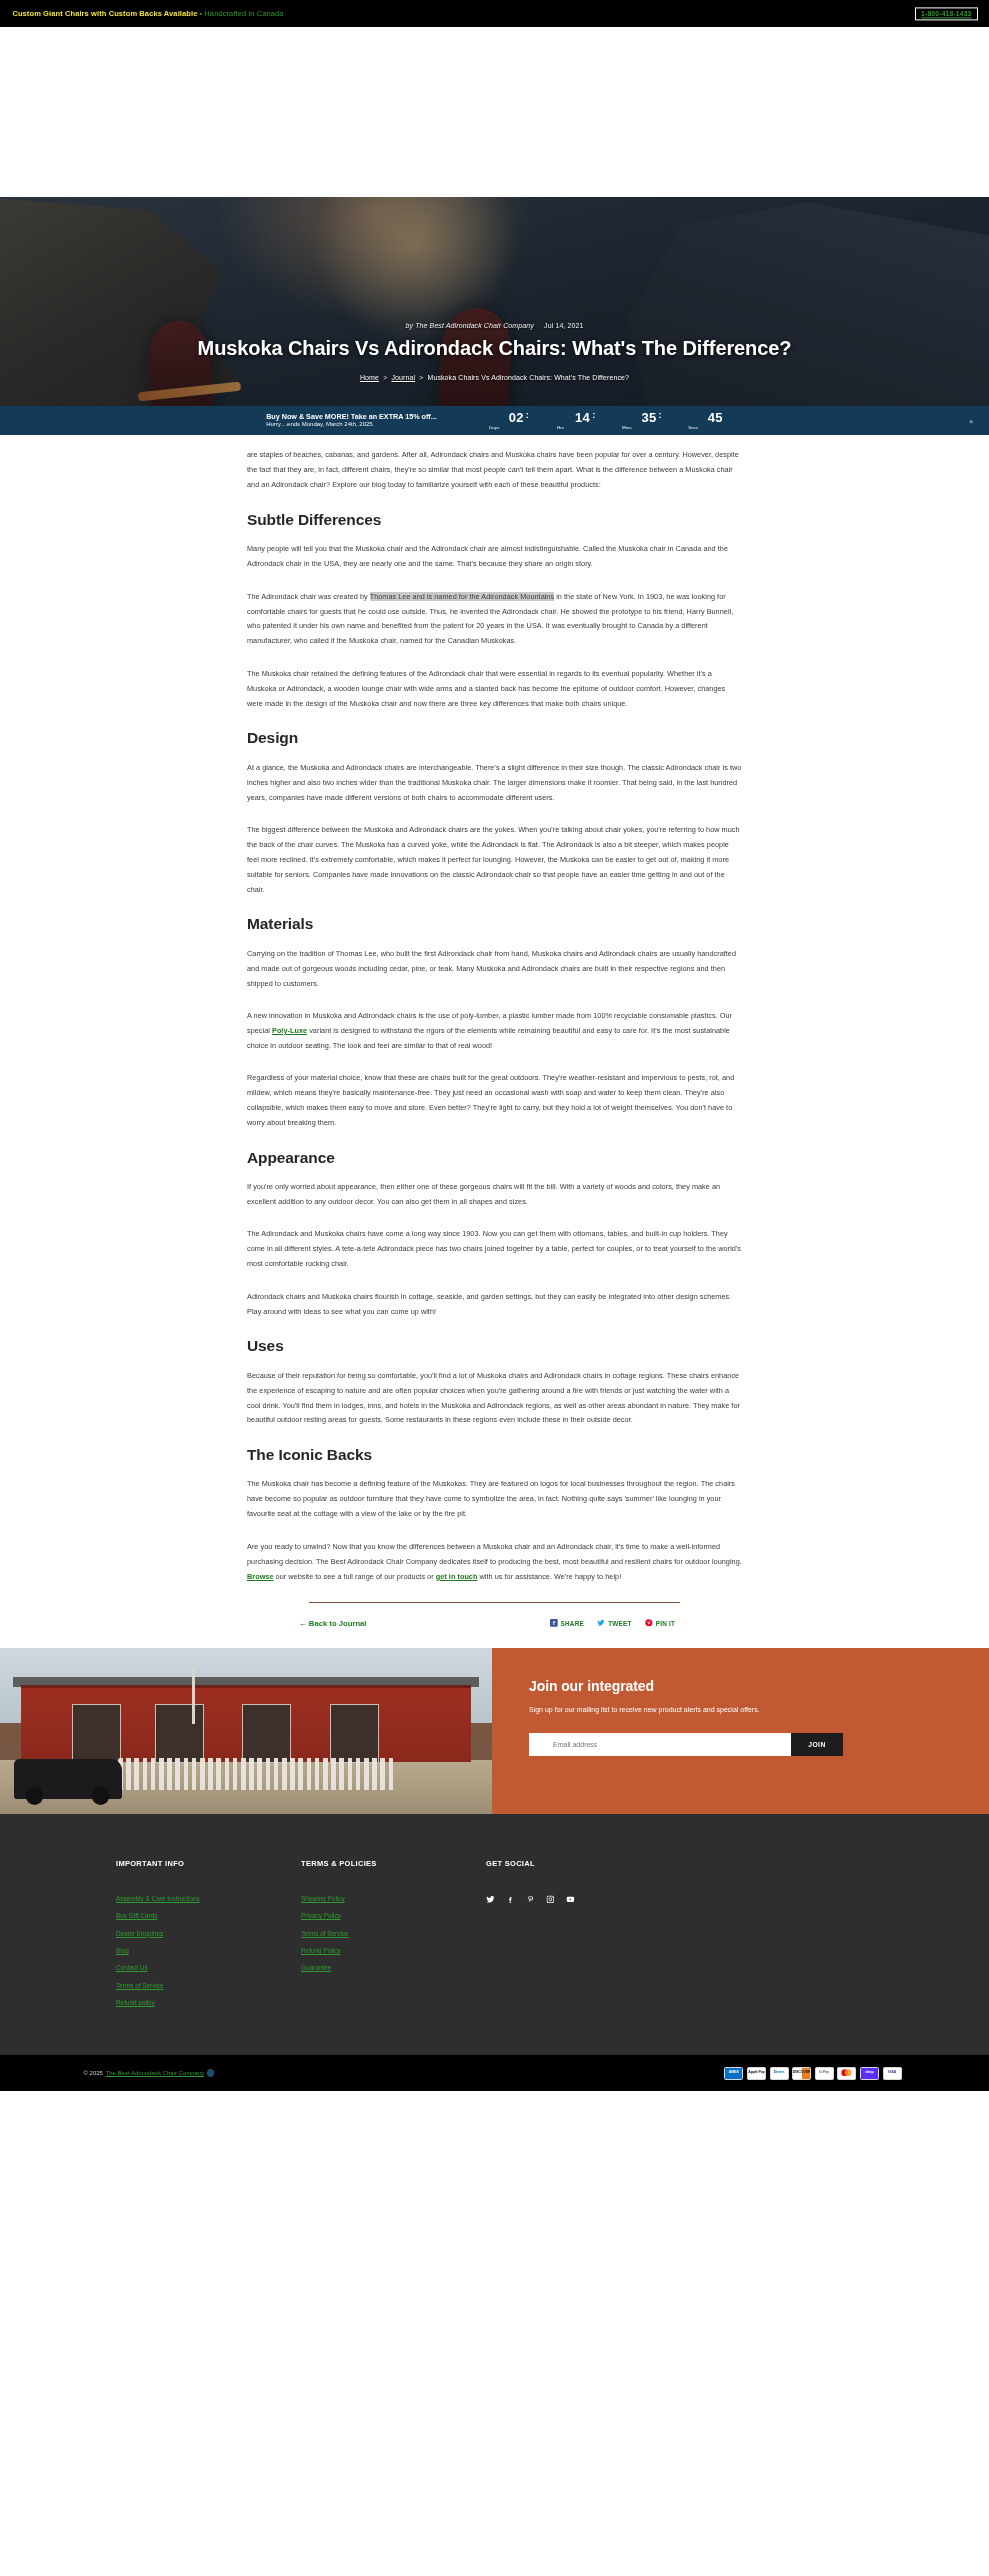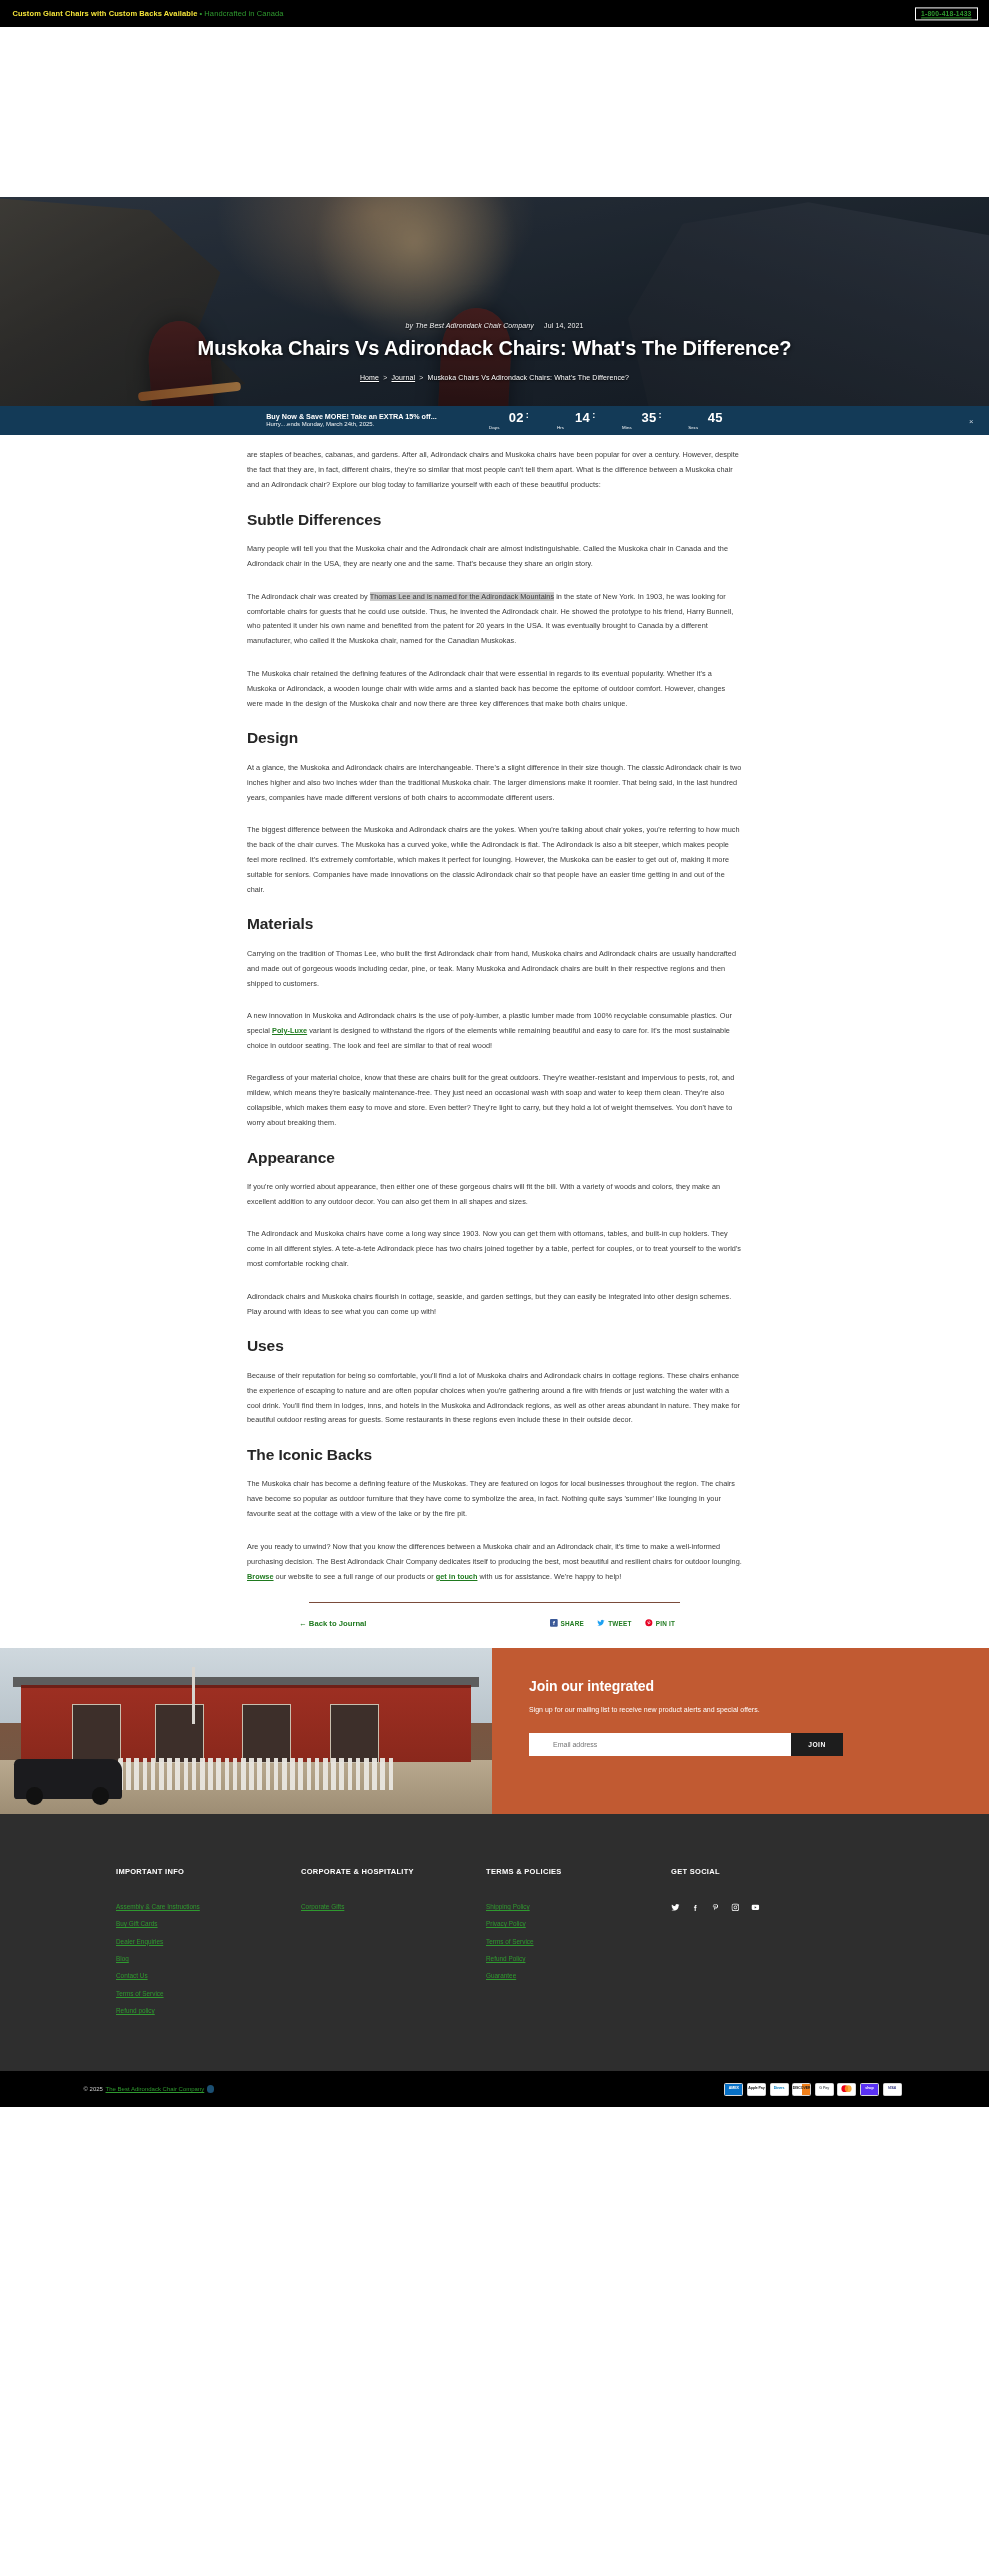--- a/index.html
+++ b/index.html
@@ -166,21 +166,21 @@
     color:#666; font-family:"Liberation Sans", sans-serif;
   }
   .news-join{
     width:52px; border:0; background:#1d1d1d; color:#fff; font-size:6.7px;
     font-weight:700; letter-spacing:0.5px; cursor:pointer;
     font-family:"Liberation Sans", sans-serif;
   }
 
   
   .footer{ background:#2e2e2e; color:#fff; padding:37px 0 31px; }
-  .footer-cols{ width:757px; margin:16px auto; display:flex; }
+  .footer-cols{ width:757px; margin:8px auto; display:flex; }
   .fcol{ width:185px; }
   .fcol:nth-child(4){ width:170px; }
   .fcol h4{ font-size:7.5px; font-weight:700; letter-spacing:0.3px; margin-bottom:27px; }
   .fcol a{ display:block; color:#2f9a2f; font-size:6.4px; text-decoration:underline; margin-bottom:10.3px; }
   .socials{ display:flex; gap:11.3px; align-items:center; }
   .soc{ width:8.8px; height:8.8px; fill:#fff; }
 
   .footer-bottom{ background:#000; padding:11.3px 0; }
   .fb-inner{ width:876px; margin:0 auto; display:flex; align-items:center; justify-content:space-between; }
   .copy{ font-size:6px; color:#cfcfcf; display:flex; align-items:center; gap:2.6px; margin-left:27px; }
@@ -365,24 +365,20 @@
       <h4>IMPORTANT INFO</h4>
       <a href="#">Assembly &amp; Care Instructions</a>
       <a href="#">Buy Gift Cards</a>
       <a href="#">Dealer Enquiries</a>
       <a href="#">Blog</a>
       <a href="#">Contact Us</a>
       <a href="#">Terms of Service</a>
       <a href="#">Refund policy</a>
     </div>
 
-    <div class="fcol">
-      <h4>CORPORATE &amp; HOSPITALITY</h4>
-      <a href="#">Corporate Gifts</a>
-    </div>
 
     <div class="fcol">
       <h4>TERMS &amp; POLICIES</h4>
       <a href="#">Shipping Policy</a>
       <a href="#">Privacy Policy</a>
       <a href="#">Terms of Service</a>
       <a href="#">Refund Policy</a>
       <a href="#">Guarantee</a>
     </div>
 

